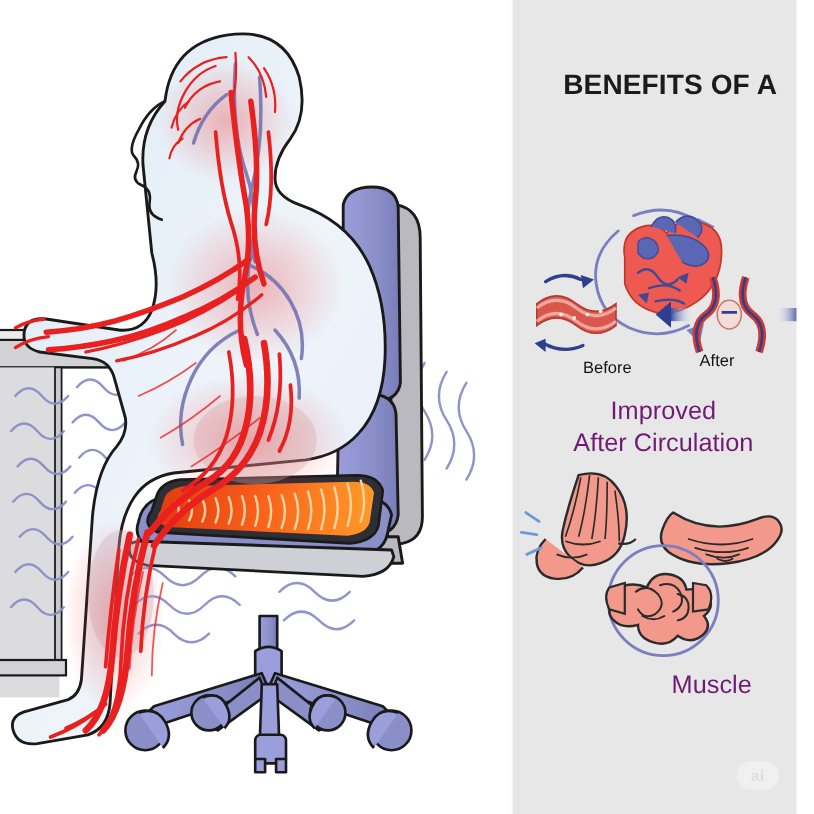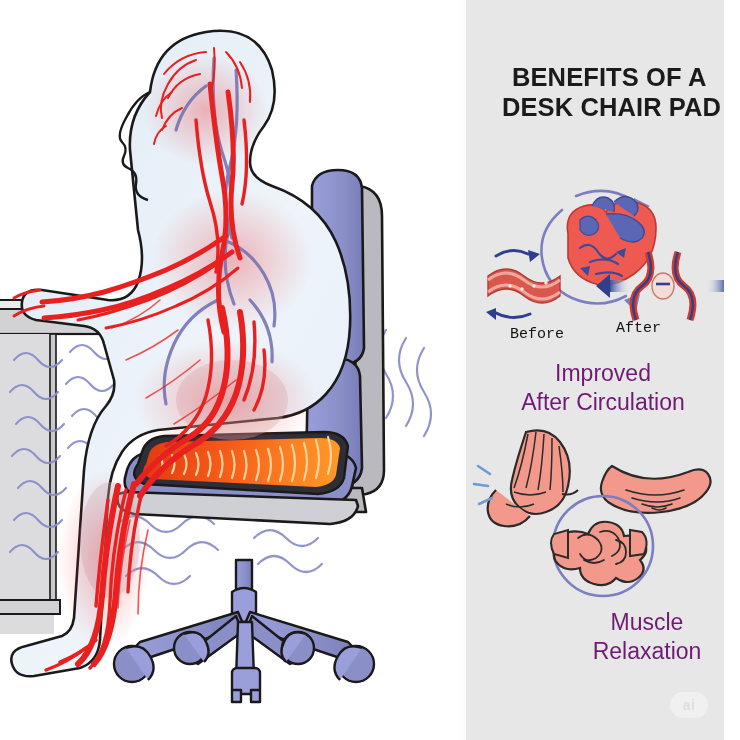--- a/index.html
+++ b/index.html
@@ -24,21 +24,21 @@
 
   .benefit{position:absolute;left:0;width:274px;}
   #benefit-1{top:176px;height:230px;}
   #benefit-2{top:418px;height:250px;}
 
   .art{position:relative;width:274px;}
   #art1{height:150px;}
   #art2{height:180px;}
   .art svg{position:absolute;left:0;top:0;}
 
-  .blabel{position:absolute;font-size:15px;color:#141414;font-family:Liberation Mono, monospace;}
+  .blabel{position:absolute;font-size:15px;color:#141414;font-family:Liberation Sans, sans-serif;margin-left:20px;}
   #lbl-before{left:44px;top:150px;}
   #lbl-after{left:150px;top:144px;}
 
   .caption{position:absolute;left:0;width:274px;text-align:center;
            font-size:23px;line-height:29px;color:#701a75;}
   #cap1{top:183px;}
   #cap2{top:190px;padding-left:44px;}
 
   #watermark{position:absolute;right:16px;bottom:22px;width:38px;height:26px;border-radius:13px;
              background:#f0f0f0;display:flex;align-items:center;justify-content:center;
@@ -266,21 +266,20 @@
       </g>
     </svg>
   </div>
 
   <div id="divider"></div>
 
   <div id="info">
 
     <div id="title">
       <span class="l1">BENEFITS OF A</span>
-      <span class="l3">DESK CHAIR PAD</span>
     </div>
 
     <div class="benefit" id="benefit-1">
       <div class="art" id="art1">
         <svg width="274" height="150" viewBox="0 0 274 150">
           <defs>
             <linearGradient id="arrowG" x1="0" y1="0" x2="1" y2="0">
               <stop offset="0%" stop-color="#ffffff" stop-opacity="0"></stop>
               <stop offset="100%" stop-color="#3f51a0"></stop>
             </linearGradient>
@@ -410,19 +409,18 @@
               <path d="M118 142 q10 6 20 0"></path>
             </g>
             <path d="M88 116 q-6 8 0 20 l14 4 l0 -28 Z" fill="#f3998b" stroke="#2b2b2b" stroke-width="2"></path>
             <path d="M176 114 q8 8 2 22 l-14 2 l0 -26 Z" fill="#f3998b" stroke="#2b2b2b" stroke-width="2"></path>
           </g>
         </svg>
       </div>
 
       <div class="caption" id="cap2">
         <span>Muscle</span><br>
-        <span>Relaxation</span>
       </div>
     </div>
 
     <div id="watermark">ai</div>
   </div>
 </div>
 
 </body></html>

